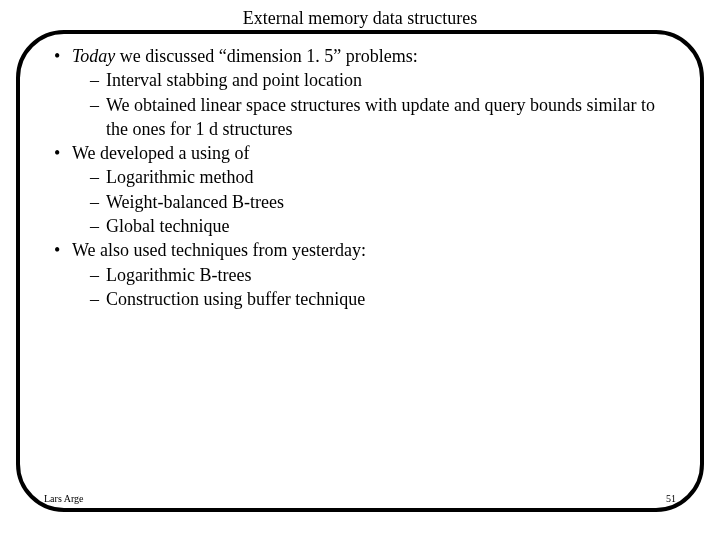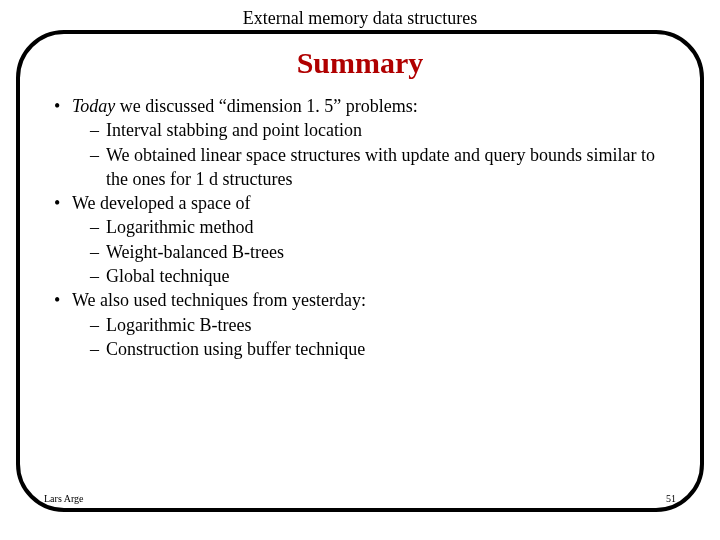--- a/index.html
+++ b/index.html
@@ -77,42 +77,41 @@
     font-size: 10px;
     color: #000;
   }
 </style>
 </head>
 <body>
 
 <div class="header-text">External memory data structures</div>
 
 <div class="slide-frame">
-  <div class="title">Summary</div>
 
   <div class="content">
 
     <div class="b1">
       <div class="dot">•</div>
       <div class="txt">
         <span class="italic">Today</span><span> we discussed “dimension 1. 5” problems:</span>
       </div>
     </div>
     <div class="b2">
       <div class="dash">–</div>
       <div class="txt">Interval stabbing and point location</div>
     </div>
     <div class="b2">
       <div class="dash">–</div>
       <div class="txt">We obtained linear space structures with update and query bounds similar to the ones for 1 d structures</div>
     </div>
 
     <div class="b1">
       <div class="dot">•</div>
-      <div class="txt">We developed a space of</div>
+      <div class="txt">We developed a using of</div>
     </div>
     <div class="b2">
       <div class="dash">–</div>
       <div class="txt">Logarithmic method</div>
     </div>
     <div class="b2">
       <div class="dash">–</div>
       <div class="txt">Weight-balanced B-trees</div>
     </div>
     <div class="b2">

